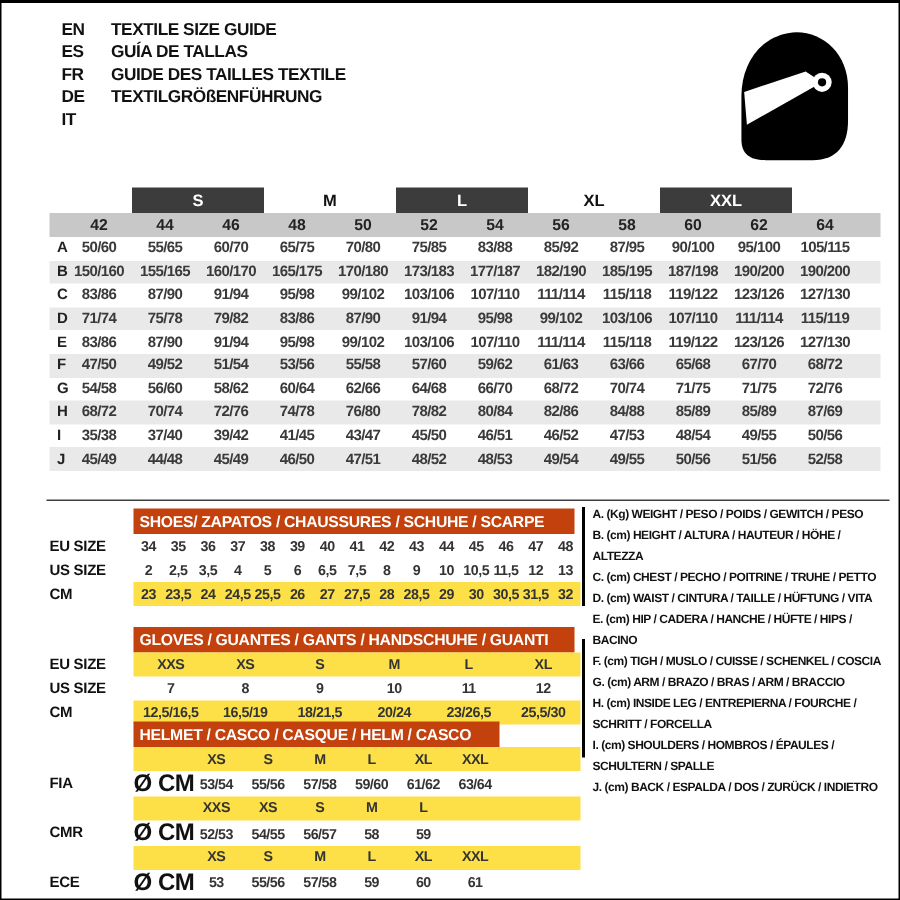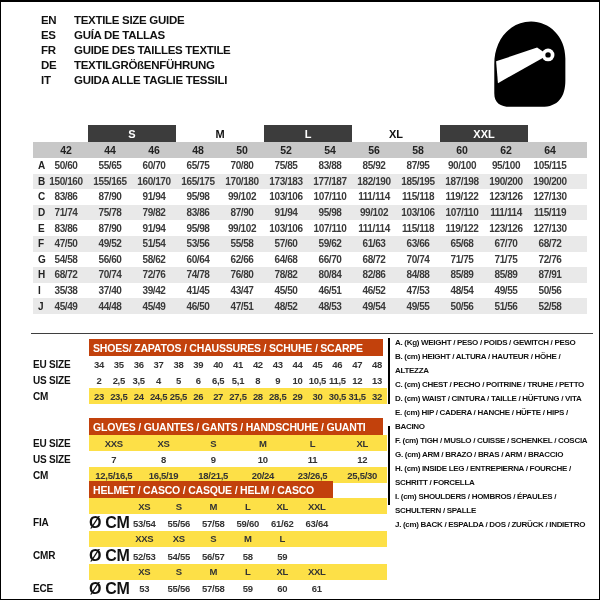--- a/index.html
+++ b/index.html
@@ -77,21 +77,20 @@
       <div class="lang-row">
         <span class="lang-code">FR</span>
         <span class="lang-text">GUIDE DES TAILLES TEXTILE</span>
       </div>
       <div class="lang-row">
         <span class="lang-code">DE</span>
         <span class="lang-text">TEXTILGRÖßENFÜHRUNG</span>
       </div>
       <div class="lang-row">
         <span class="lang-code">IT</span>
-        <span class="lang-text">GUIDA ALLE TAGLIE TESSILI</span>
       </div>
     </div>
 
   <svg class="helmet-icon" width="82" height="92" viewBox="0 0 90 100" aria-hidden="true">
     <path fill="#000" d="M 42 4 C 20 8 8 28 8 50 L 8 82 C 8 93 15 97 26 97 L 60 97 C 78 97 86 86 86 68 L 86 44 C 86 17 64 0 42 4 Z"></path>
     <path fill="#fff" d="M 10 47 L 55 32 L 67 40 L 12 71 Z"></path>
     <circle cx="67" cy="40" r="7" fill="#fff"></circle>
     <circle cx="67" cy="40" r="3" fill="#000"></circle>
   </svg>
 
@@ -230,21 +229,21 @@
           <div class="vcell">70/74</div>
           <div class="vcell">72/76</div>
           <div class="vcell">74/78</div>
           <div class="vcell">76/80</div>
           <div class="vcell">78/82</div>
           <div class="vcell">80/84</div>
           <div class="vcell">82/86</div>
           <div class="vcell">84/88</div>
           <div class="vcell">85/89</div>
           <div class="vcell">85/89</div>
-          <div class="vcell">87/91</div>
+          <div class="vcell">87/69</div>
         </div>
         <div class="mt-row">
           <div class="rlabel">I</div>
           <div class="vcell">35/38</div>
           <div class="vcell">37/40</div>
           <div class="vcell">39/42</div>
           <div class="vcell">41/45</div>
           <div class="vcell">43/47</div>
           <div class="vcell">45/50</div>
           <div class="vcell">46/51</div>
@@ -305,21 +304,21 @@
         <div class="sec-row">
           <div class="slabel">US SIZE</div>
           <div class="sec-cells cells-15">
             <div class="scell">2</div>
             <div class="scell">2,5</div>
             <div class="scell">3,5</div>
             <div class="scell">4</div>
             <div class="scell">5</div>
             <div class="scell">6</div>
             <div class="scell">6,5</div>
-            <div class="scell">5,1</div>
+            <div class="scell">7,5</div>
             <div class="scell">8</div>
             <div class="scell">9</div>
             <div class="scell">10</div>
             <div class="scell">10,5</div>
             <div class="scell">11,5</div>
             <div class="scell">12</div>
             <div class="scell">13</div>
           </div>
         </div>
         <div class="sec-row">

